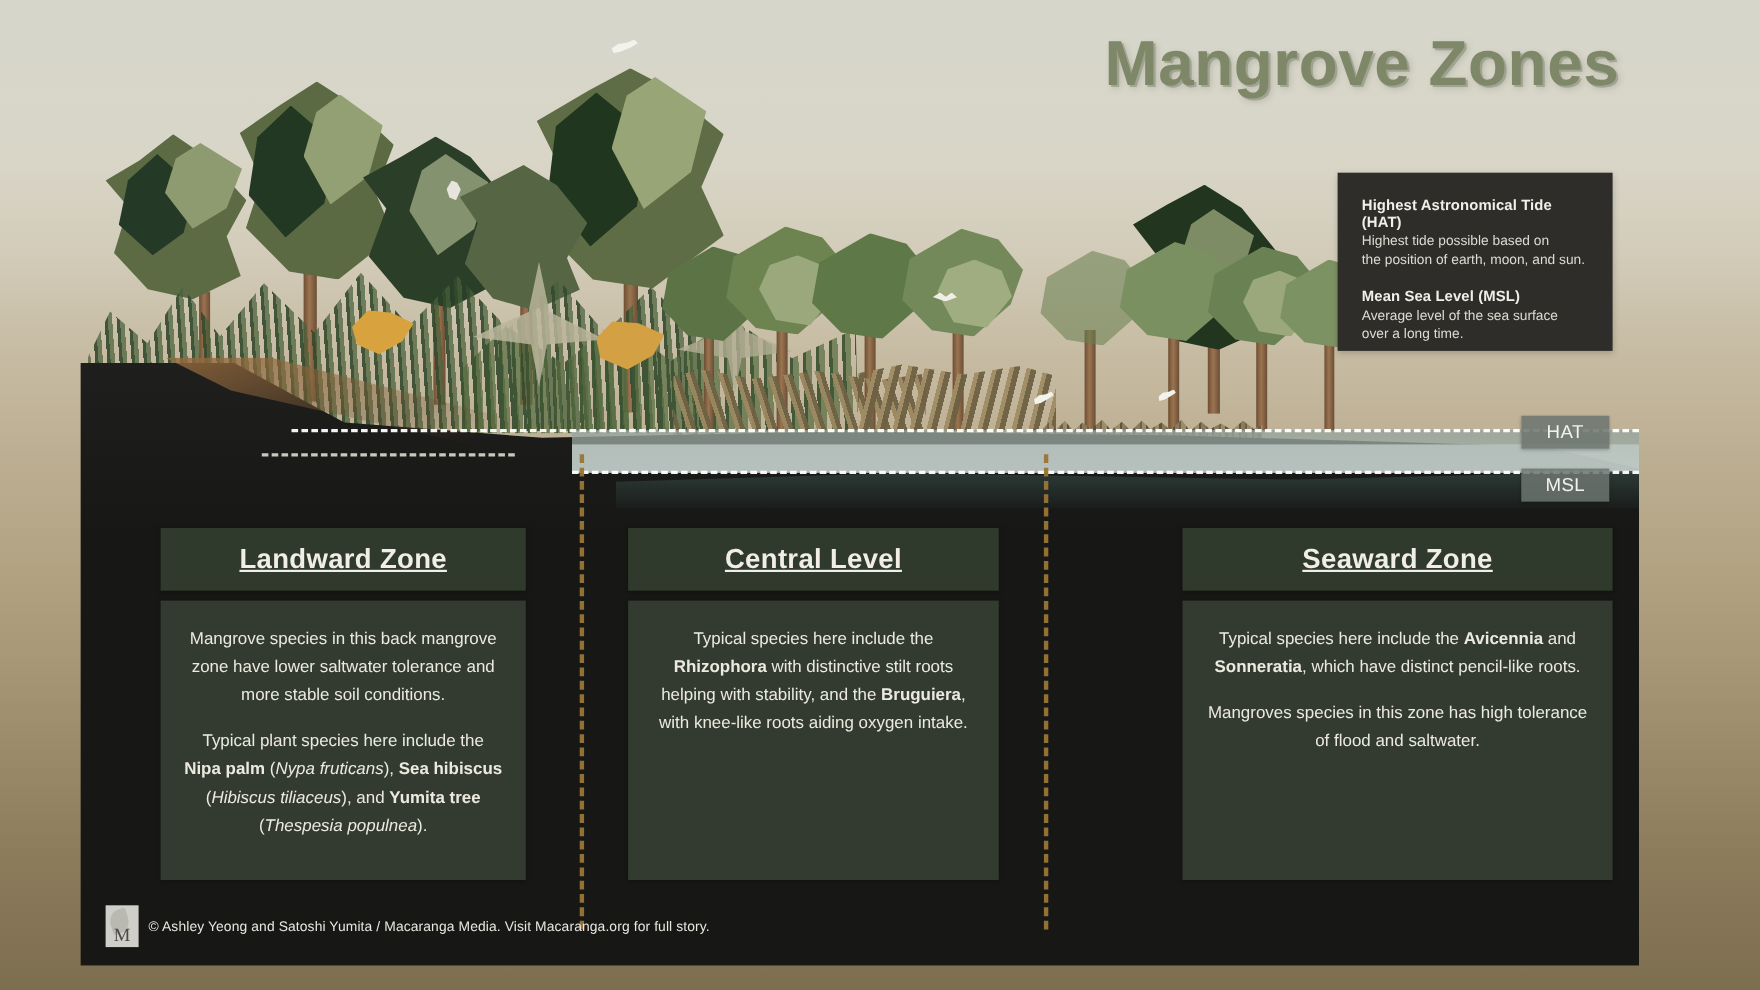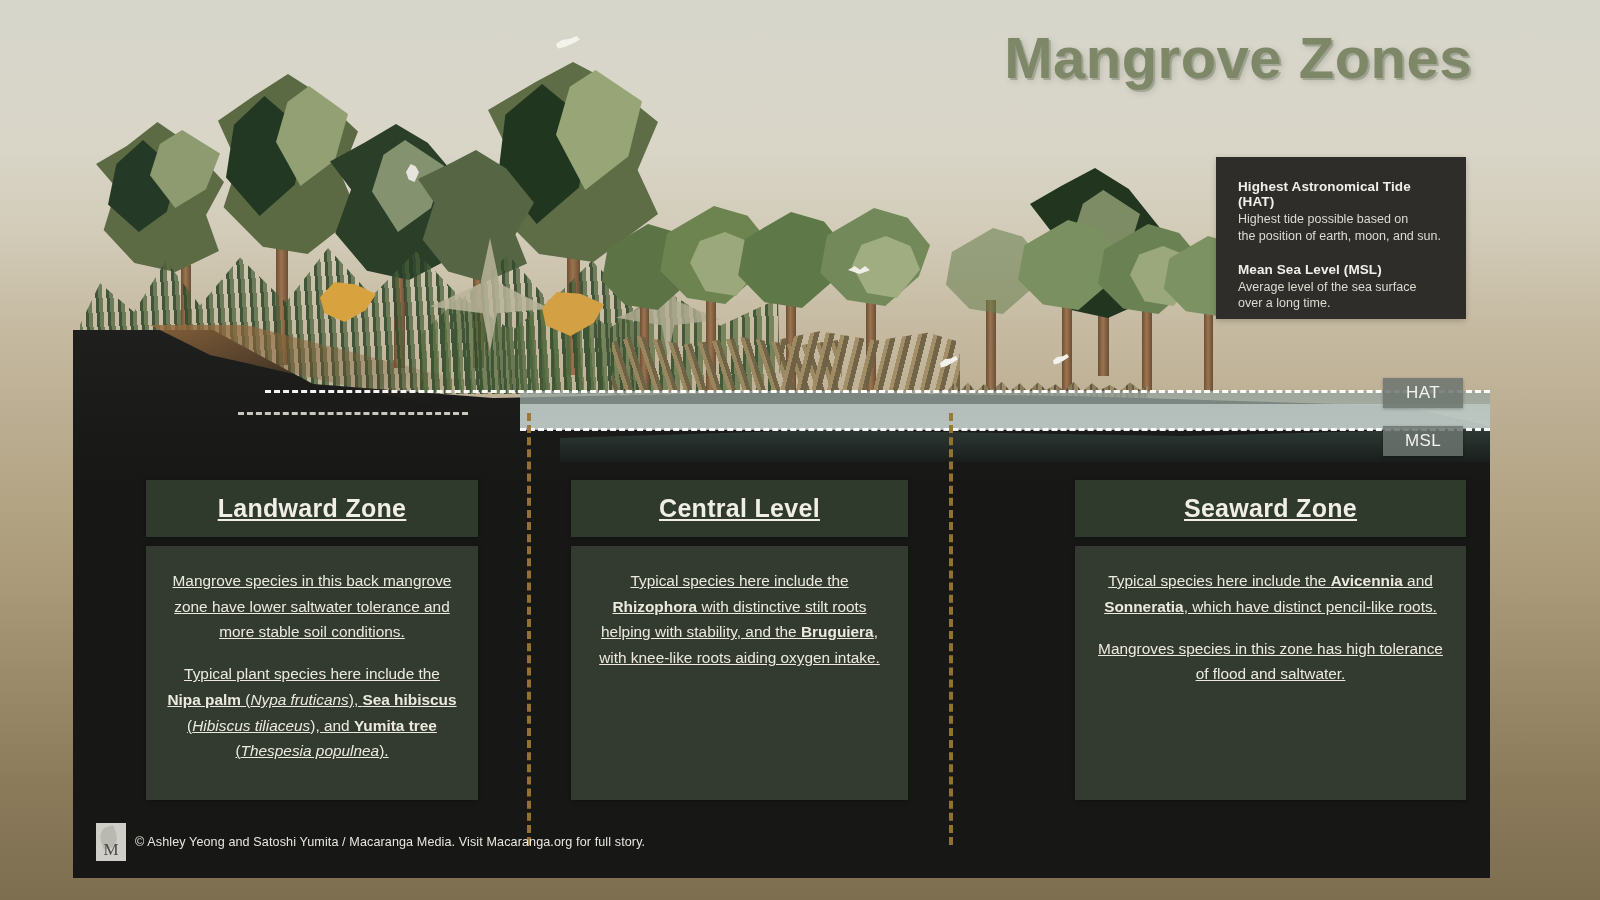--- a/index.html
+++ b/index.html
@@ -138,21 +138,20 @@
     font-size:25px; font-weight:700; letter-spacing:.3px;
     text-align:center; line-height:57px; height:57px;
     box-shadow:0 1px 4px rgba(0,0,0,.3);
     text-decoration:underline;
   }
   .zone-body {
     background:#333b30; color:#eceadf;
     font-size:15.4px; line-height:1.67; text-align:center;
     padding:22px 20px;
     box-shadow:0 1px 4px rgba(0,0,0,.3);
-    text-decoration:underline;
   }
   .zone-body b { font-weight:700; }
   .zone-body i { font-style:italic; }
   .zone-body p + p { margin-top:1.05em; }
 
   .zone-landward  { left:146px;  top:480px; width:332px; }
   .zone-landward .zone-body { margin-top:9px; height:254px; }
   .zone-central   { left:571px;  top:480px; width:337px; }
   .zone-central  .zone-body { margin-top:9px; height:254px; }
   .zone-seaward   { left:1037px; top:480px; width:391px;margin-left:38px; }

